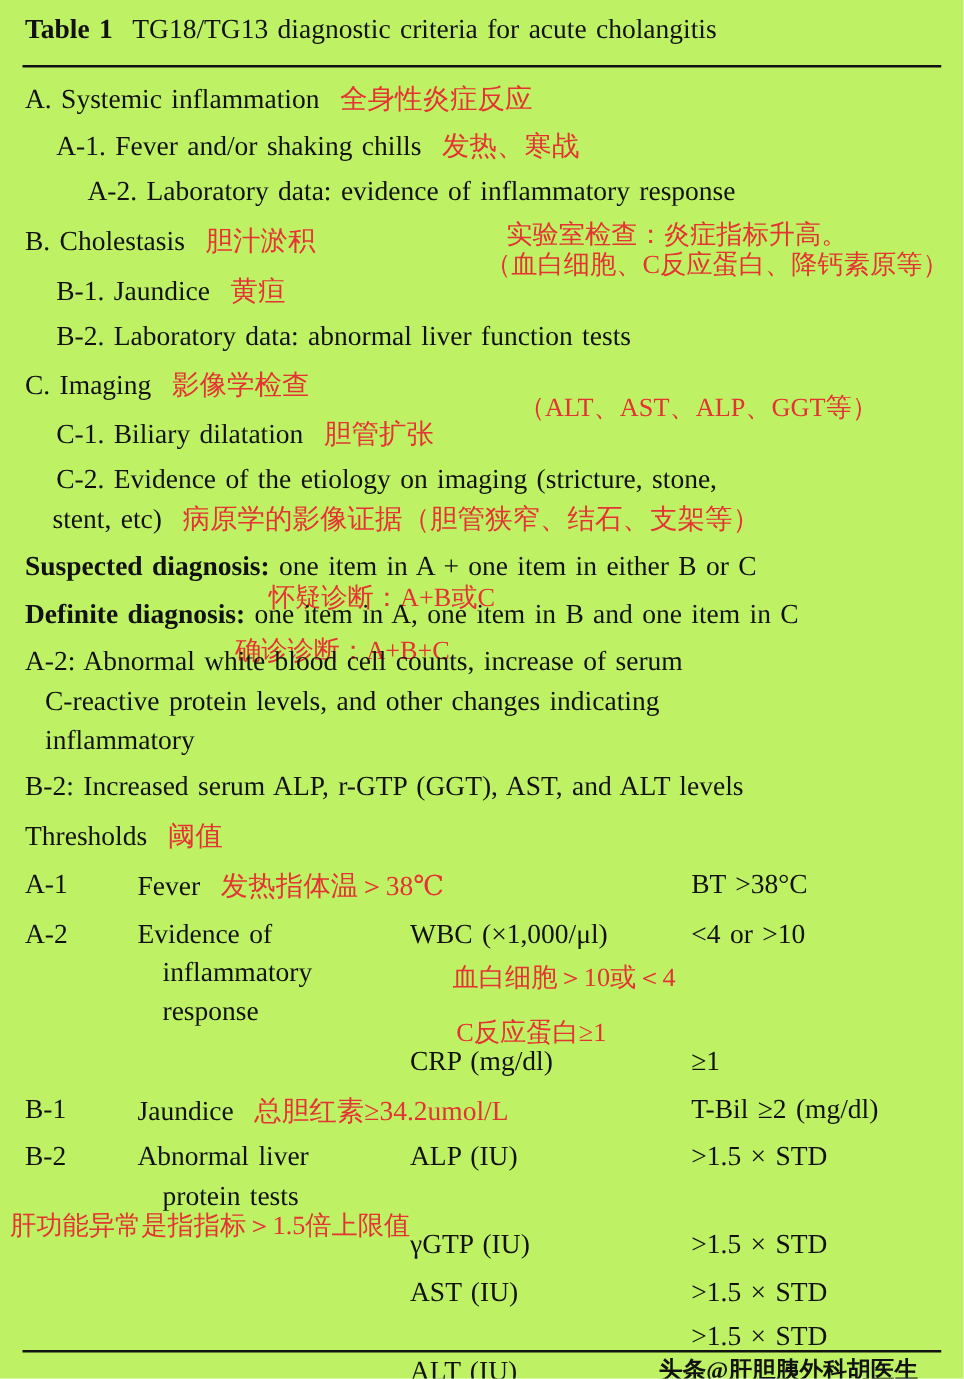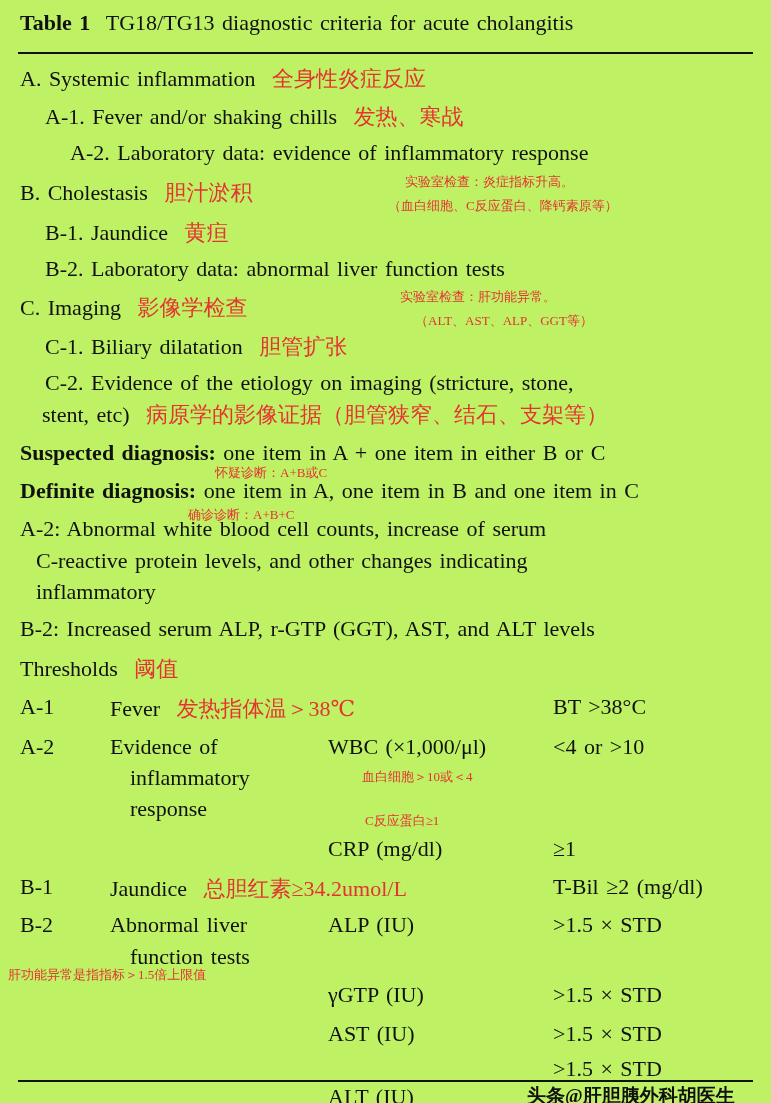--- a/index.html
+++ b/index.html
@@ -6,21 +6,21 @@
   html,body { background:#ffffff; }
   body { font-family:"Liberation Serif","DejaVu Serif",serif; }
   .page {
     position:relative; width:771px; height:1103px;
     background:#bef264; overflow:hidden;
   }
   .t { position:absolute; white-space:nowrap; color:var(--ink,#111111); font-size:22px; word-spacing:2px; }
   .bold { font-weight:bold; }
   .zh { color:var(--red,#e53333); font-size:22px; word-spacing:normal; }
   .zh-after { margin-left:9px; }
-  .zh-line { position:absolute; white-space:nowrap; color:var(--red,#e53333); font-size:13px; }
+  .zh-line { position:absolute; white-space:nowrap; color:var(--red,#e53333); font-size:21px; }
   .hr { position:absolute; left:18px; width:735px; height:2px; background:var(--ink,#111111); }
   .watermark { position:absolute; white-space:nowrap; color:#111111; font-weight:bold; font-size:19px; }
 </style>
 </head>
 <body>
 
 <div class="page">
 
   <div class="t" style="left:20px; top:10px;">
     <span class="bold">Table 1</span>
@@ -52,21 +52,20 @@
     <span class="zh zh-after">黄疸</span>
   </div>
   <div class="t" style="left:45px; top:256px;">
     <span>B-2. Laboratory data: abnormal liver function tests</span>
   </div>
 
   <div class="t" style="left:20px; top:293px;">
     <span>C. Imaging</span>
     <span class="zh zh-after">影像学检查</span>
   </div>
-  <div class="zh-line" style="left:400px; top:288px;">实验室检查：肝功能异常。</div>
   <div class="zh-line" style="left:415px; top:312px;">（ALT、AST、ALP、GGT等）</div>
 
   <div class="t" style="left:45px; top:332px;">
     <span>C-1. Biliary dilatation</span>
     <span class="zh zh-after">胆管扩张</span>
   </div>
   <div class="t" style="left:45px; top:370px;">
     <span>C-2. Evidence of the etiology on imaging (stricture, stone,</span>
   </div>
   <div class="t" style="left:42px; top:400px;">
@@ -116,21 +115,21 @@
   <div class="t" style="left:110px; top:874px;">
     <span>Jaundice</span>
     <span class="zh zh-after">总胆红素≥34.2umol/L</span>
   </div>
   <div class="t" style="left:553px; top:874px;">T-Bil ≥2 (mg/dl)</div>
 
   <div class="t" style="left:20px; top:912px;">B-2</div>
   <div class="t" style="left:110px; top:912px;">Abnormal liver</div>
   <div class="t" style="left:328px; top:912px;">ALP (IU)</div>
   <div class="t" style="left:553px; top:912px;">&gt;1.5 × STD</div>
-  <div class="t" style="left:130px; top:944px;">function tests</div>
+  <div class="t" style="left:130px; top:944px;">protein tests</div>
   <div class="zh-line" style="left:8px; top:966px;">肝功能异常是指指标＞1.5倍上限值</div>
   <div class="t" style="left:328px; top:982px;">γGTP (IU)</div>
   <div class="t" style="left:553px; top:982px;">&gt;1.5 × STD</div>
   <div class="t" style="left:328px; top:1021px;">AST (IU)</div>
   <div class="t" style="left:553px; top:1021px;">&gt;1.5 × STD</div>
   <div class="t" style="left:328px; top:1056px;margin-top:28px;">ALT (IU)</div>
   <div class="t" style="left:553px; top:1056px;">&gt;1.5 × STD</div>
 
   <div class="hr" style="top:1080px;"></div>
   <div class="watermark" style="left:527px; top:1083px;">头条@肝胆胰外科胡医生</div>

